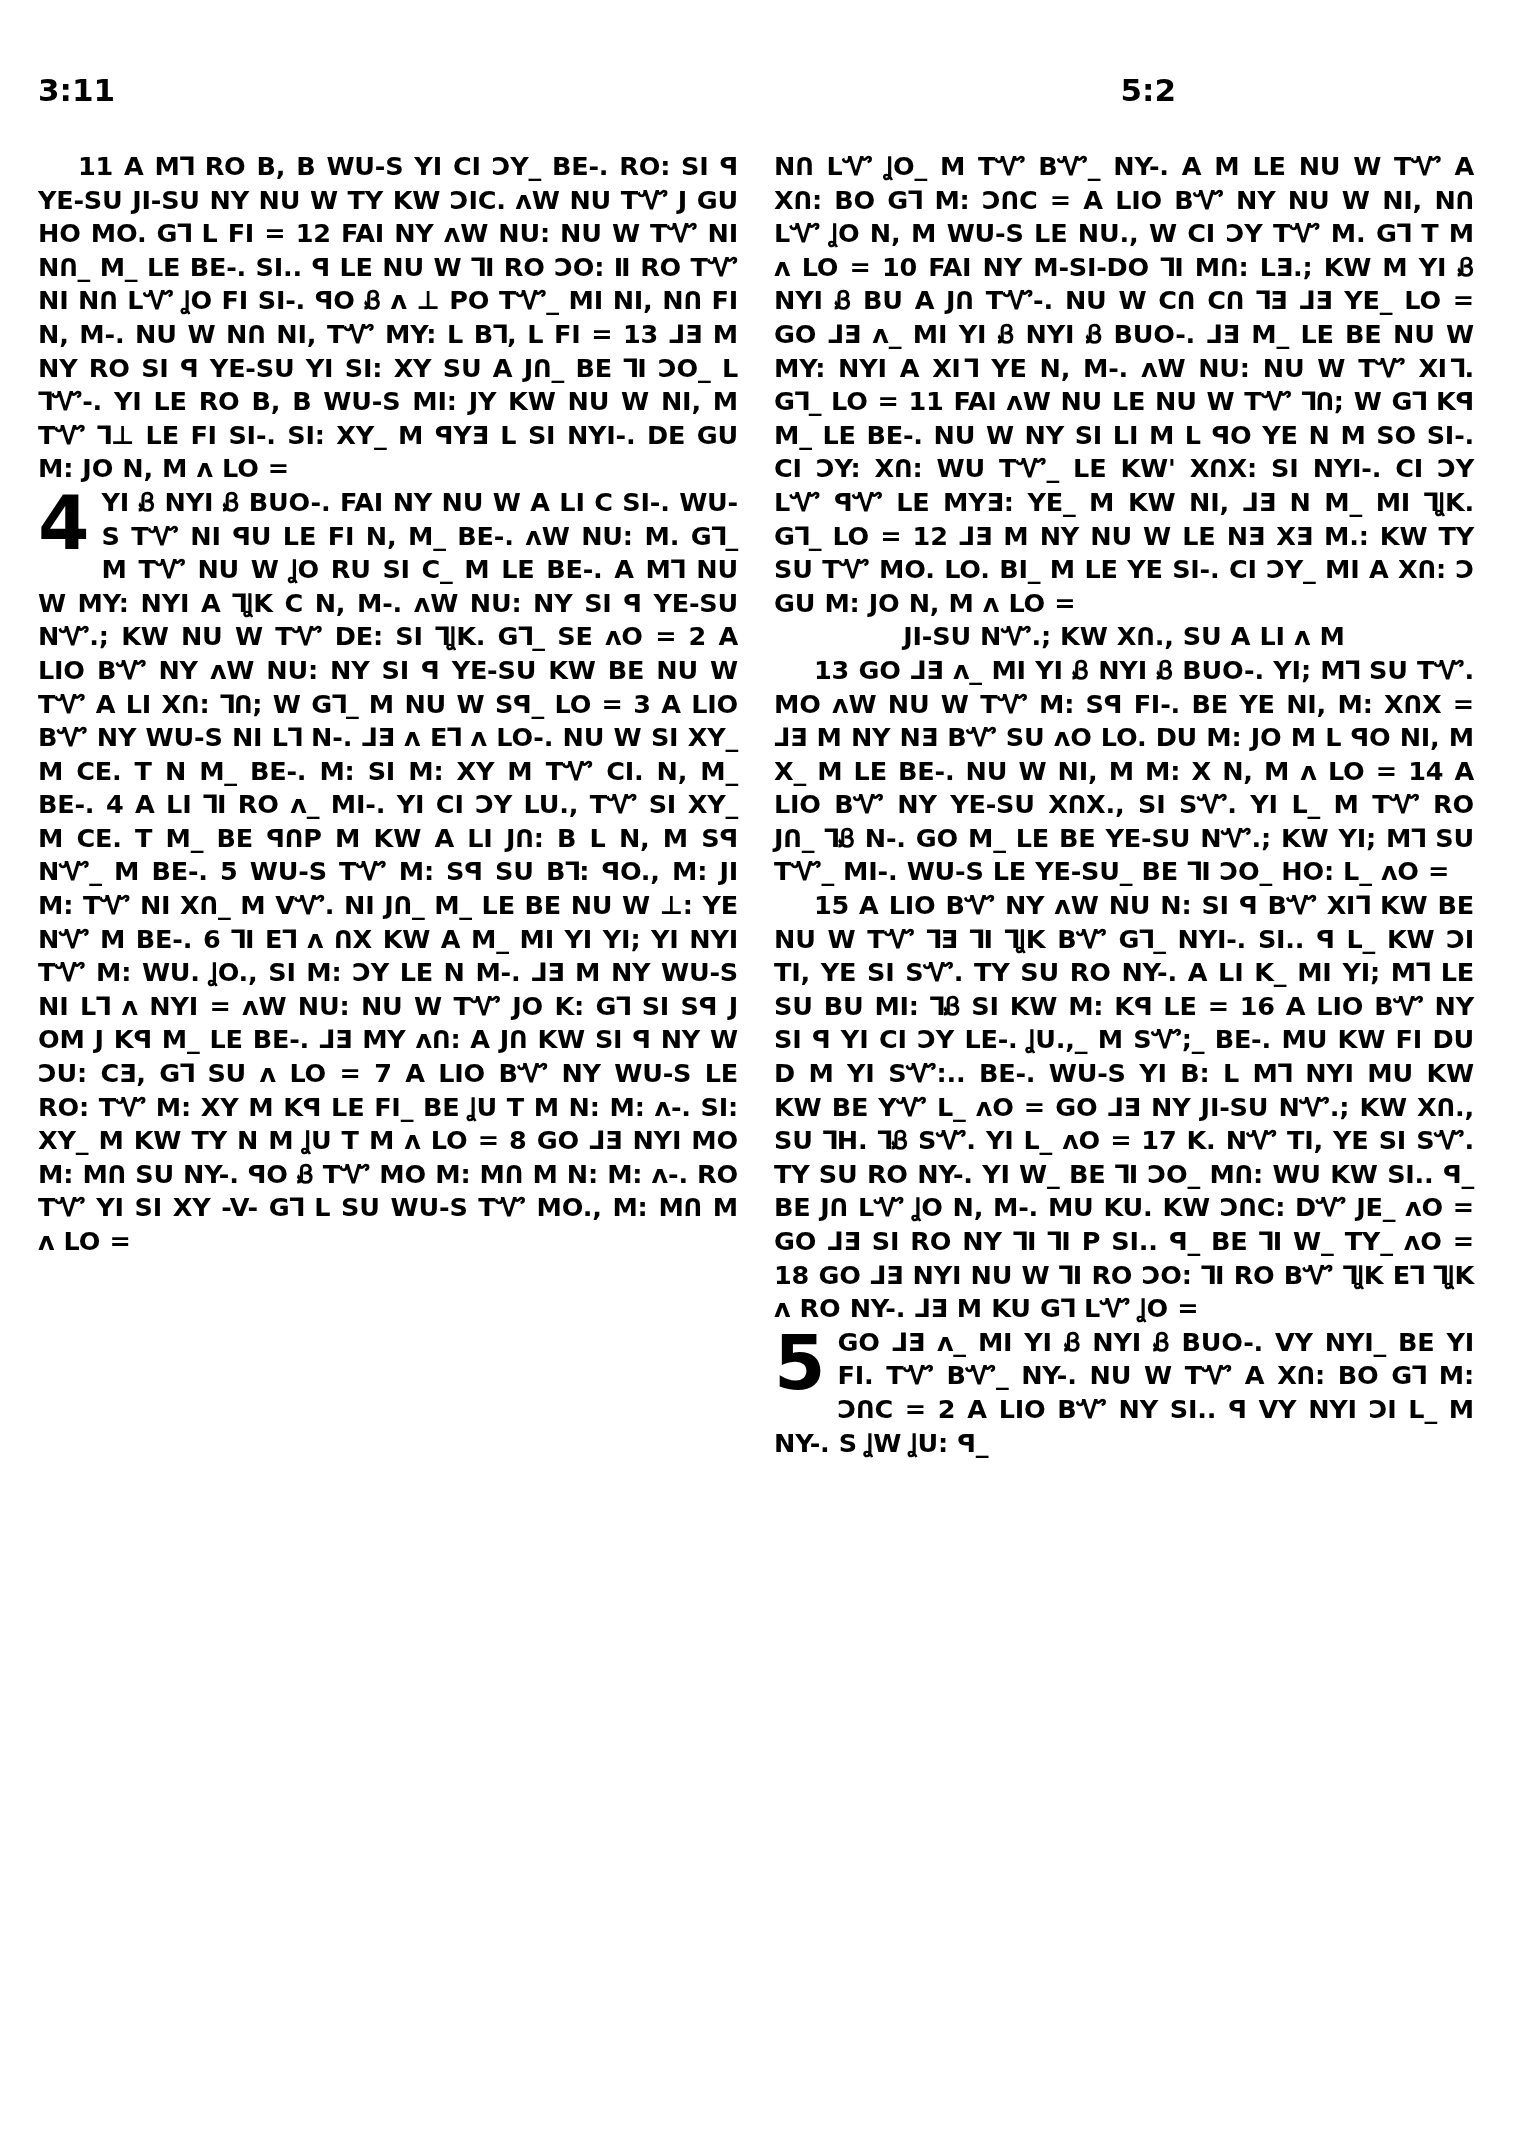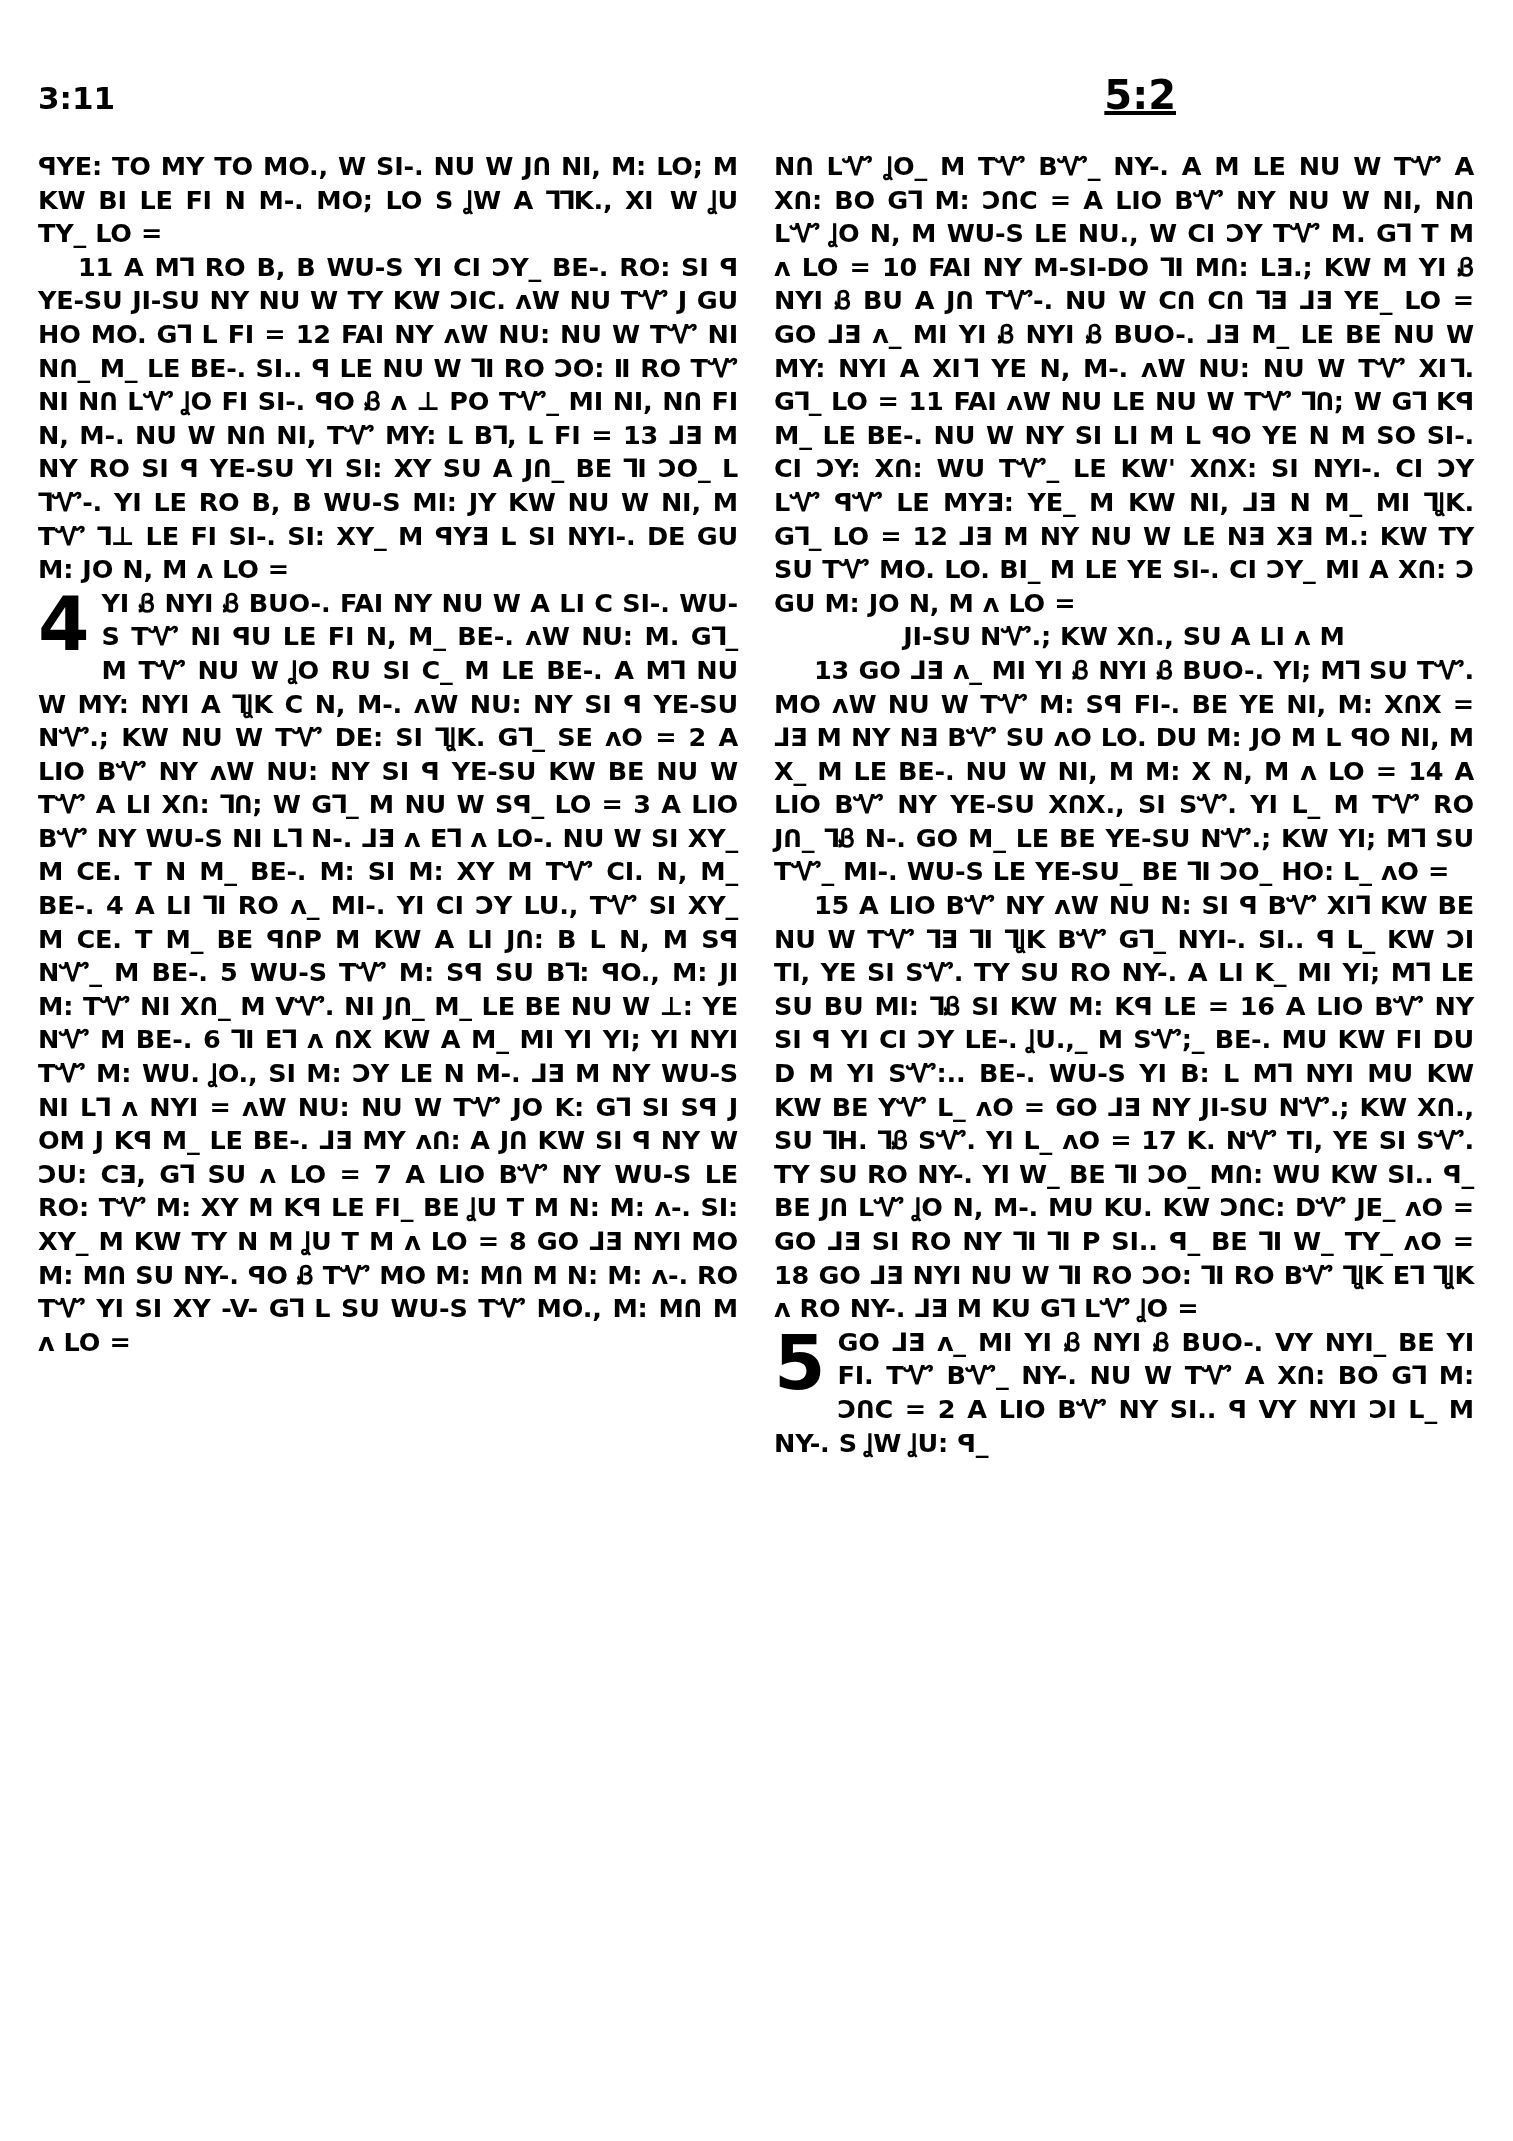--- a/index.html
+++ b/index.html
@@ -38,22 +38,21 @@
     letter-spacing: 0px;
   }
   .header .hdr-center {
     font-size: 31px;
     letter-spacing: 1px;
     flex: 1;
     text-align: center;
     padding-right: 60px;
   }
   .header .hdr-right {
-    font-size: 40px;
-    text-decoration: underline;
+    font-size: 31px;
   }
   .columns {
     position: absolute;
     top: 150px;
     left: 38px;
     width: 1437px;
     height: 1860px;
     display: flex;
     gap: 36px;
   }
@@ -110,21 +109,20 @@
 <div class="page">
 
   <div class="header">
     <span class="hdr-left">3:11</span>
     <span class="hdr-right">5:2</span>
   </div>
 
   <div class="columns">
 
     <div class="col">
-      <p class="para">ꟼYE: TO MY TO MO., W SI-. NU W JՈ NI, M: LO; M KW BI LE FI N M-. MO; LO S ꞲW A ⅂⅂K., Ⅺ W ꞲU TY_ LO =</p>
       <p class="para indent">11 A M⅂ RO B, B WU-S YI CI ƆY_ BE-. RO: SI ꟼ YE-SU JI-SU NY NU W TY KW ƆIC. ᴧW NU TᏉ J GU HO MO. G⅂ L FI =   12 FAI NY ᴧW NU: NU W TᏉ NI NՈ_ M_ LE BE-. SI.. ꟼ LE NU W ⅂I RO ƆO: Ⅱ RO TᏉ NI NՈ LᏉ ꞲO FI SI-. ꟼO Ᏸ ᴧ ⊥ PO TᏉ_ MI NI, NՈ FI N, M-. NU W NՈ NI, TᏉ MY: L B⅂, L FI =   13 ⅃Ǝ M NY RO SI ꟼ YE-SU YI SI: XY SU A JՈ_ BE ⅂I ƆO_ L ⅂Ꮙ-. YI LE RO B, B WU-S MI: JY KW NU W NI, M TᏉ ⅂⊥ LE FI SI-. SI: XY_ M ꟼYƎ L SI NYI-. DE GU M: JO N, M ᴧ LO =</p>
       <div class="dropcap-block">
         <span class="dropcap">4</span>
         <p class="para">YI Ᏸ NYI Ᏸ BUO-. FAI NY NU W A LI C SI-. WU-S TᏉ NI ꟼU LE FI N, M_ BE-. ᴧW NU: M. G⅂_ M TᏉ NU W ꞲO RU SI C_ M LE BE-. A M⅂ NU W MY: NYI A ⅂ꞲK C N, M-. ᴧW NU: NY SI ꟼ YE-SU NᏉ.; KW NU W TᏉ DE: SI ⅂ꞲK. G⅂_ SE ᴧO =   2 A LIO BᏉ NY ᴧW NU: NY SI ꟼ YE-SU KW BE NU W TᏉ A LI XՈ: ⅂Ո; W G⅂_ M NU W Sꟼ_ LO =   3 A LIO BᏉ NY WU-S NI L⅂ N-. ⅃Ǝ ᴧ E⅂ ᴧ LO-. NU W SI XY_ M CE. T N M_ BE-. M: SI M: XY M TᏉ CI. N, M_ BE-.   4 A LI ⅂I RO ᴧ_ MI-. YI CI ƆY LU., TᏉ SI XY_ M CE. T M_ BE ꟼՈP M KW A LI JՈ: B L N, M Sꟼ NᏉ_ M BE-.   5 WU-S TᏉ M: Sꟼ SU B⅂: ꟼO., M: JI M: TᏉ NI XՈ_ M VᏉ. NI JՈ_ M_ LE BE NU W ⊥: YE NᏉ M BE-.   6 ⅂I E⅂ ᴧ ՈX KW A M_ MI YI YI; YI NYI TᏉ M: WU. ꞲO., SI M: ƆY LE N M-. ⅃Ǝ M NY WU-S NI L⅂ ᴧ NYI = ᴧW NU: NU W TᏉ JO K: G⅂ SI Sꟼ J OM J Kꟼ M_ LE BE-. ⅃Ǝ MY ᴧՈ: A JՈ KW SI ꟼ NY W ƆU: CƎ, G⅂ SU ᴧ LO =   7 A LIO BᏉ NY WU-S LE RO: TᏉ M: XY M Kꟼ LE FI_ BE ꞲU T M N: M: ᴧ-. SI: XY_ M KW TY N M ꞲU T M ᴧ LO =   8 GO ⅃Ǝ NYI MO M: MՈ SU NY-. ꟼO Ᏸ TᏉ MO M: MՈ M N: M: ᴧ-. RO TᏉ YI SI XY -V- G⅂ L SU WU-S TᏉ MO., M: MՈ M ᴧ LO =</p>
       </div>
     </div>
 
     <div class="col">
       <p class="para">NՈ LᏉ ꞲO_ M TᏉ BᏉ_ NY-. A M LE NU W TᏉ A XՈ: BO G⅂ M: ƆՈC = A LIO BᏉ NY NU W NI, NՈ LᏉ ꞲO N, M WU-S LE NU., W CI ƆY TᏉ M. G⅂ T M ᴧ LO =   10 FAI NY M-SI-DO ⅂I MՈ: LƎ.; KW M YI Ᏸ NYI Ᏸ BU A JՈ TᏉ-. NU W CՈ CՈ ⅂Ǝ ⅃Ǝ YE_ LO = GO ⅃Ǝ ᴧ_ MI YI Ᏸ NYI Ᏸ BUO-. ⅃Ǝ M_ LE BE NU W MY: NYI A Ⅺ⅂ YE N, M-. ᴧW NU: NU W TᏉ Ⅺ⅂. G⅂_ LO =   11 FAI ᴧW NU LE NU W TᏉ ⅂Ո; W G⅂ Kꟼ M_ LE BE-. NU W NY SI LI M L ꟼO YE N M SO SI-. CI ƆY: XՈ: WU TᏉ_ LE KW' XՈX: SI NYI-. CI ƆY LᏉ ꟼᏉ LE MYƎ: YE_ M KW NI, ⅃Ǝ N M_ MI ⅂ꞲK. G⅂_ LO =   12 ⅃Ǝ M NY NU W LE NƎ XƎ M.: KW TY SU TᏉ MO. LO. BI_ M LE YE SI-. CI ƆY_ MI A XՈ: Ɔ GU M: JO N, M ᴧ LO =</p>
       <p class="para center">JI-SU NᏉ.; KW XՈ., SU A LI ᴧ M</p>

